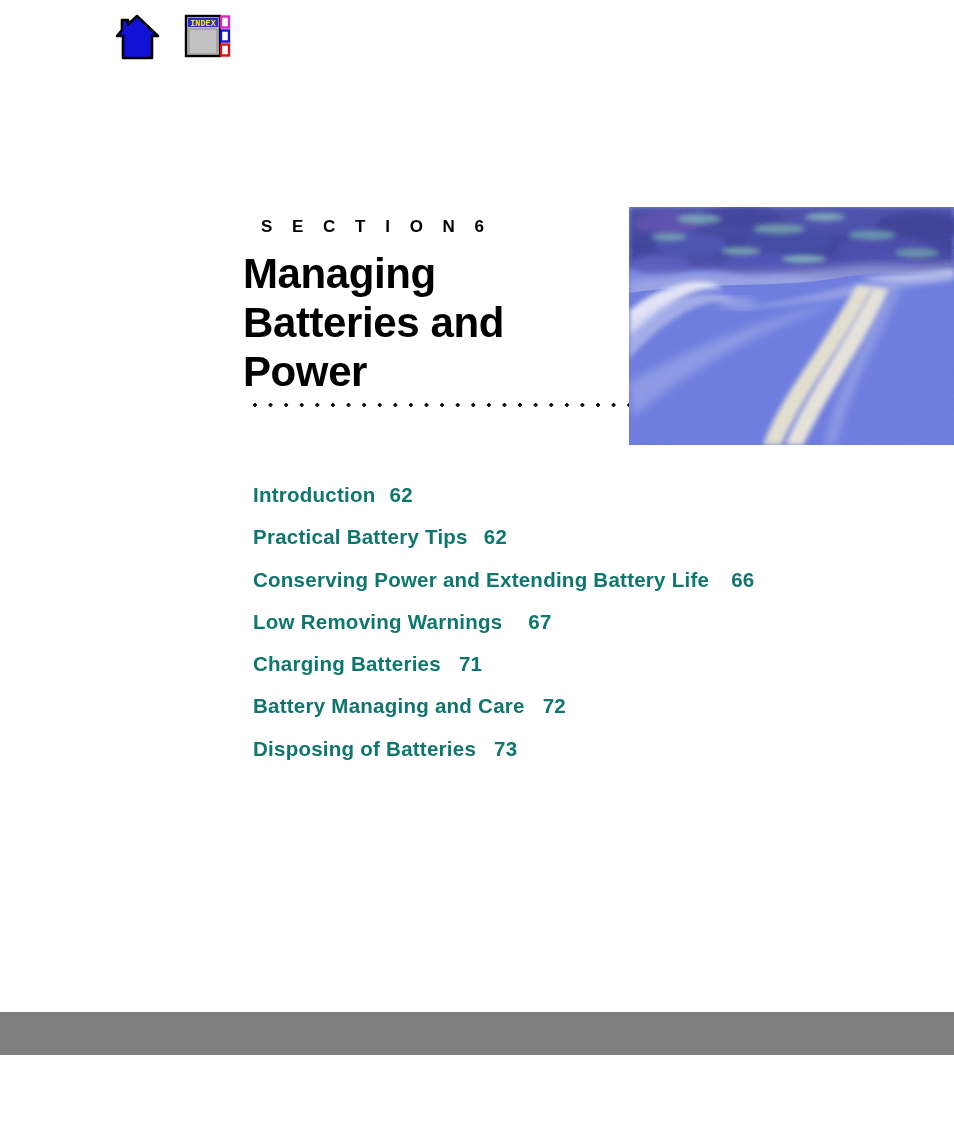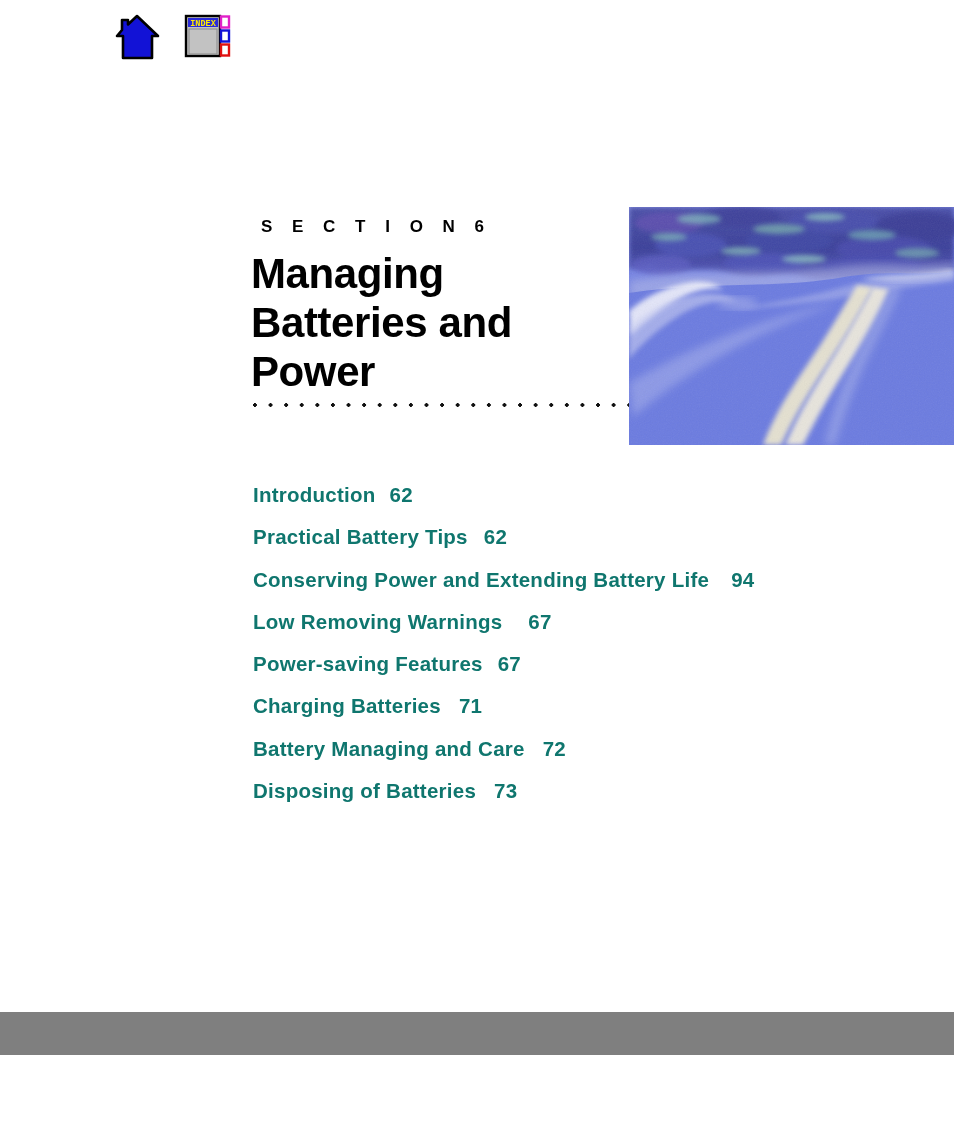--- a/index.html
+++ b/index.html
@@ -17,21 +17,21 @@
   .home-icon { width:50px; height:52px; display:block; }
   .index-icon { width:48px; height:50px; display:block; }
 
   
   .section-kicker {
     position:absolute; left:253px; top:218px;
     font-size:17px; font-weight:600; letter-spacing:7.5px;
     color:#000; line-height:1;margin-left:8px;
   }
   .section-title {
-    position:absolute; left:251px; top:249px;
+    position:absolute; left:243px; top:249px;
     font-size:42px; font-weight:bold; line-height:49px;
     color:#000; letter-spacing:-0.4px; width:370px;
   }
   .dotted-rule {
     position:absolute; left:253px; top:402px;
     width:376px; height:6px;
     background-image:radial-gradient(circle at 2px 50%, #111 0 1.7px, transparent 1.9px);
     background-size:15.6px 6px;
     background-repeat:repeat-x;
   }
@@ -181,29 +181,26 @@
   </div>
 
   <nav class="toc">
     <div class="toc-item">
       <span>Introduction</span><span class="gap" style="display:inline-block;width:14px"></span><span class="pg">62</span>
     </div>
     <div class="toc-item">
       <span>Practical Battery Tips</span><span class="gap" style="display:inline-block;width:16px"></span><span class="pg">62</span>
     </div>
     <div class="toc-item">
-      <span>Conserving Power and Extending Battery Life</span><span class="gap" style="display:inline-block;width:22px"></span><span class="pg">94</span>
+      <span>Conserving Power and Extending Battery Life</span><span class="gap" style="display:inline-block;width:22px"></span><span class="pg">66</span>
     </div>
     <div class="toc-item">
       <span>Low Removing Warnings</span><span class="gap" style="display:inline-block;width:26px"></span><span class="pg">67</span>
     </div>
     <div class="toc-item">
-      <span>Power-saving Features</span><span class="gap" style="display:inline-block;width:15px"></span><span class="pg">67</span>
-    </div>
-    <div class="toc-item">
       <span>Charging Batteries</span><span class="gap" style="display:inline-block;width:18px"></span><span class="pg">71</span>
     </div>
     <div class="toc-item">
       <span>Battery Managing and Care</span><span class="gap" style="display:inline-block;width:18px"></span><span class="pg">72</span>
     </div>
     <div class="toc-item">
       <span>Disposing of Batteries</span><span class="gap" style="display:inline-block;width:18px"></span><span class="pg">73</span>
     </div>
   </nav>
 

